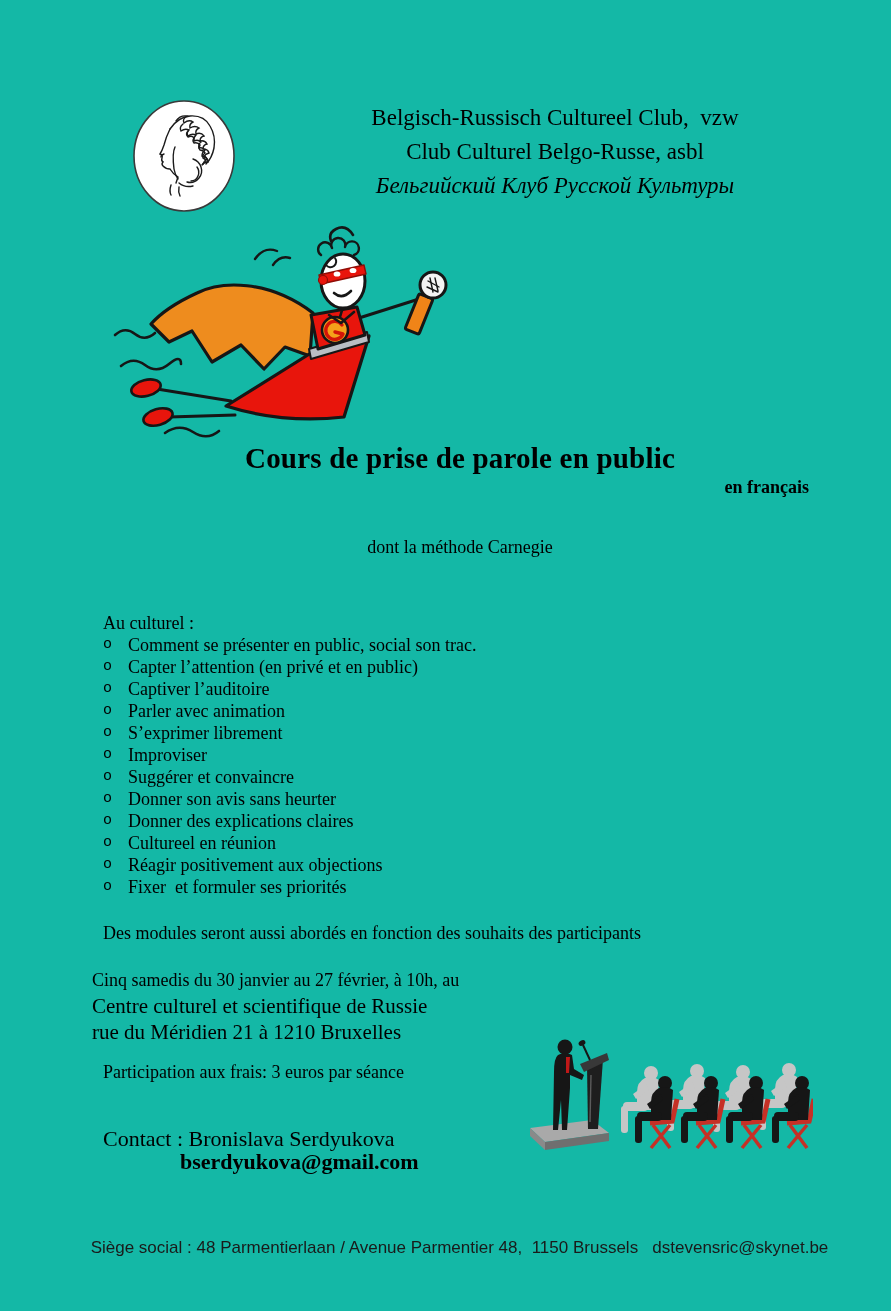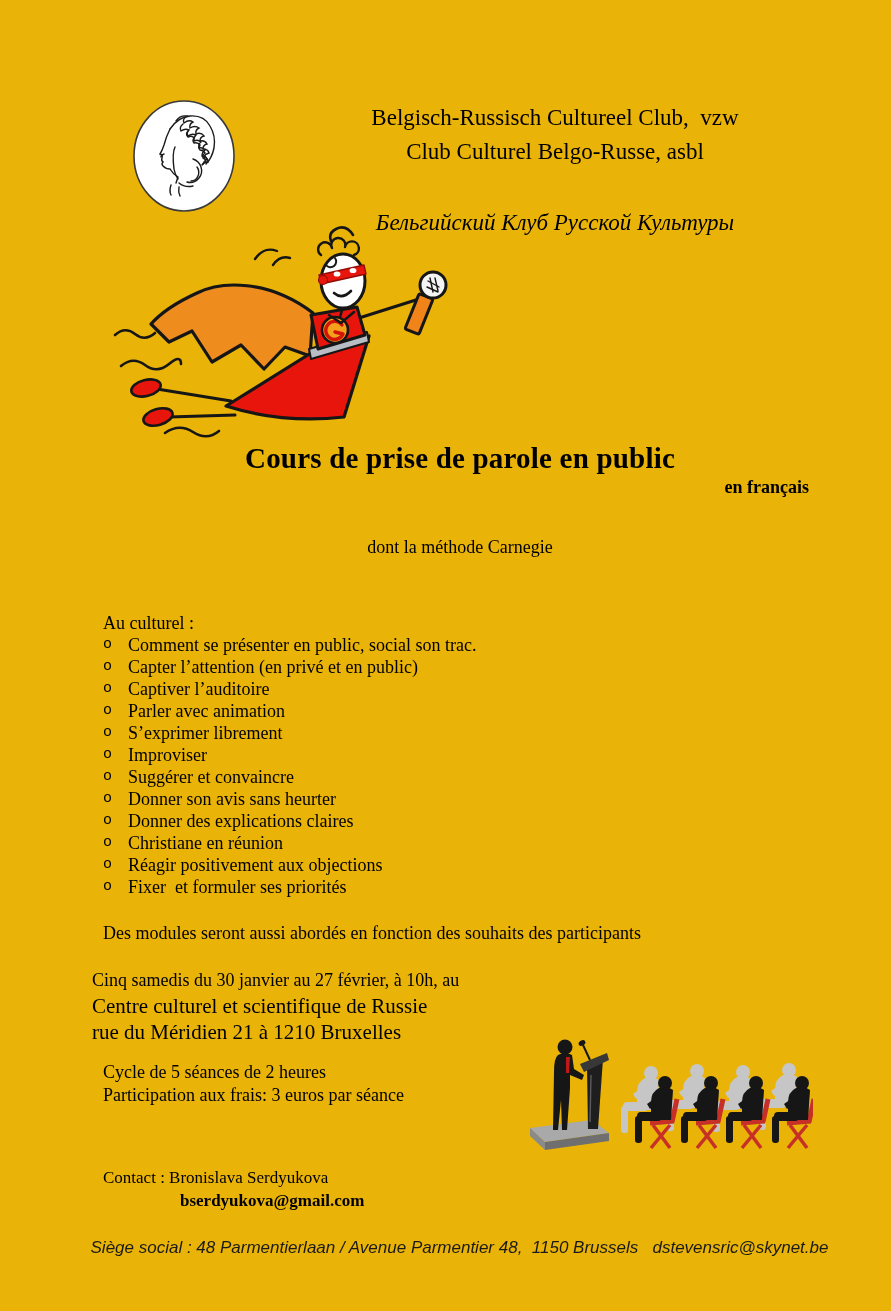--- a/index.html
+++ b/index.html
@@ -1,41 +1,41 @@
 <!DOCTYPE html>
 <html><head>
 <meta charset="utf-8">
 <style>
   html,body{margin:0;padding:0;background:#ffffff;}
-  .page{position:relative;width:891px;height:1311px;background:#eab308;
+  .page{position:relative;width:891px;height:1311px;background:#14b8a6;
         font-family:"Liberation Serif","DejaVu Serif",serif;color:#000;overflow:hidden;}
   .t{white-space:pre-wrap;}
   .logo{position:absolute;left:131px;top:99px;}
   .header-text{position:absolute;left:220px;top:101px;width:670px;text-align:center;
                font-size:23px;line-height:34px;}
-  .header-line3{font-style:italic;margin-top:37px;}
+  .header-line3{font-style:italic;}
   .hero{position:absolute;left:113px;top:223px;}
   .title{position:absolute;left:103px;top:442px;width:714px;text-align:center;
          font-size:29px;font-weight:bold;letter-spacing:0.2px;}
   .subtitle{position:absolute;right:82px;top:477px;font-size:18px;font-weight:bold;}
   .intro{position:absolute;left:103px;top:536px;width:714px;text-align:center;
          font-size:18px;line-height:23px;}
   .program{position:absolute;left:103px;top:612px;font-size:18px;line-height:22px;width:620px;}
   .program .row{display:flex;}
   .bullet{width:25px;flex:0 0 25px;font-family:"Liberation Mono","DejaVu Sans Mono",monospace;
           font-size:15px;line-height:22px;}
   .modules{position:absolute;left:103px;top:923px;font-size:18px;}
   .schedule{position:absolute;left:92px;top:967px;font-size:18px;line-height:26px;}
   .schedule .bold-line{font-weight:normal;font-size:21px;line-height:26px;}
   .details{position:absolute;left:103px;top:1061px;font-size:18px;line-height:23px;}
-  .contact{position:absolute;left:103px;top:1127px;font-size:17px;line-height:23px;margin-top:39px;}
+  .contact{position:absolute;left:103px;top:1127px;font-size:22px;line-height:23px;}
   .contact .email{margin-left:77px;font-weight:bold;}
   .audience{position:absolute;left:528px;top:1030px;}
   .footer{position:absolute;left:0;right:0;top:1238px;text-align:center;padding-left:28px;
-          font-family:"Liberation Sans","DejaVu Sans",sans-serif;font-size:17px;color:#1a1a1a;font-style:italic;}
+          font-family:"Liberation Sans","DejaVu Sans",sans-serif;font-size:17px;color:#1a1a1a;}
 </style>
 </head>
 <body>
 
 <div class="page">
 
   <svg class="logo" width="106" height="114" viewBox="0 0 106 114">
     <ellipse cx="53" cy="57" rx="50" ry="55" fill="#ffffff" stroke="#3a3a3a" stroke-width="1.6"></ellipse>
     <g fill="none" stroke="#1b1b1b" stroke-width="1.4" stroke-linecap="round">
       <path d="M39,30 q-4,8 -6,16 q-2,6 -4,9 q3,1 2,4 q-1,3 1,4 q-2,2 0,4 q3,3 7,3 q3,5 8,8 l-2,6"></path>
@@ -157,42 +157,41 @@
     <div class="row">
         <span class="bullet">o</span>
         <span class="t">Donner son avis sans heurter</span>
       </div>
     <div class="row">
         <span class="bullet">o</span>
         <span class="t">Donner des explications claires</span>
       </div>
     <div class="row">
         <span class="bullet">o</span>
-        <span class="t">Christiane en réunion</span>
+        <span class="t">Cultureel en réunion</span>
       </div>
     <div class="row">
         <span class="bullet">o</span>
         <span class="t">Réagir positivement aux objections</span>
       </div>
     <div class="row">
         <span class="bullet">o</span>
         <span class="t">Fixer  et formuler ses priorités</span>
       </div>
   </div>
 
   <div class="modules t">Des modules seront aussi abordés en fonction des souhaits des participants</div>
 
   <div class="schedule">
     <div class="t">Cinq samedis du 30 janvier au 27 février, à 10h, au</div>
     <div class="t bold-line">Centre culturel et scientifique de Russie</div>
     <div class="t bold-line">rue du Méridien 21 à 1210 Bruxelles</div>
   </div>
 
   <div class="details">
-    <div class="t">Cycle de 5 séances de 2 heures</div>
     <div class="t">Participation aux frais: 3 euros par séance</div>
   </div>
 
   <div class="contact">
     <div class="t">Contact : Bronislava Serdyukova</div>
     <div class="t email">bserdyukova@gmail.com</div>
   </div>
 
   <svg class="audience" width="285" height="120" viewBox="0 0 285 120">
     <defs>

